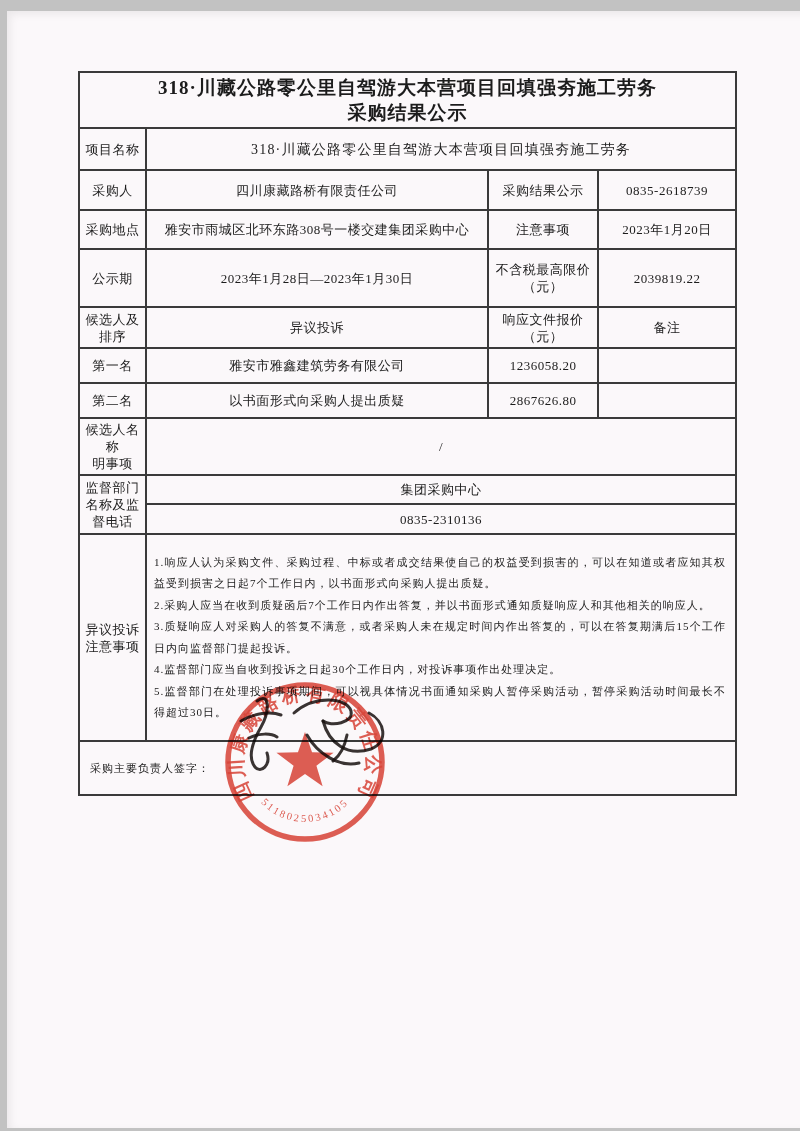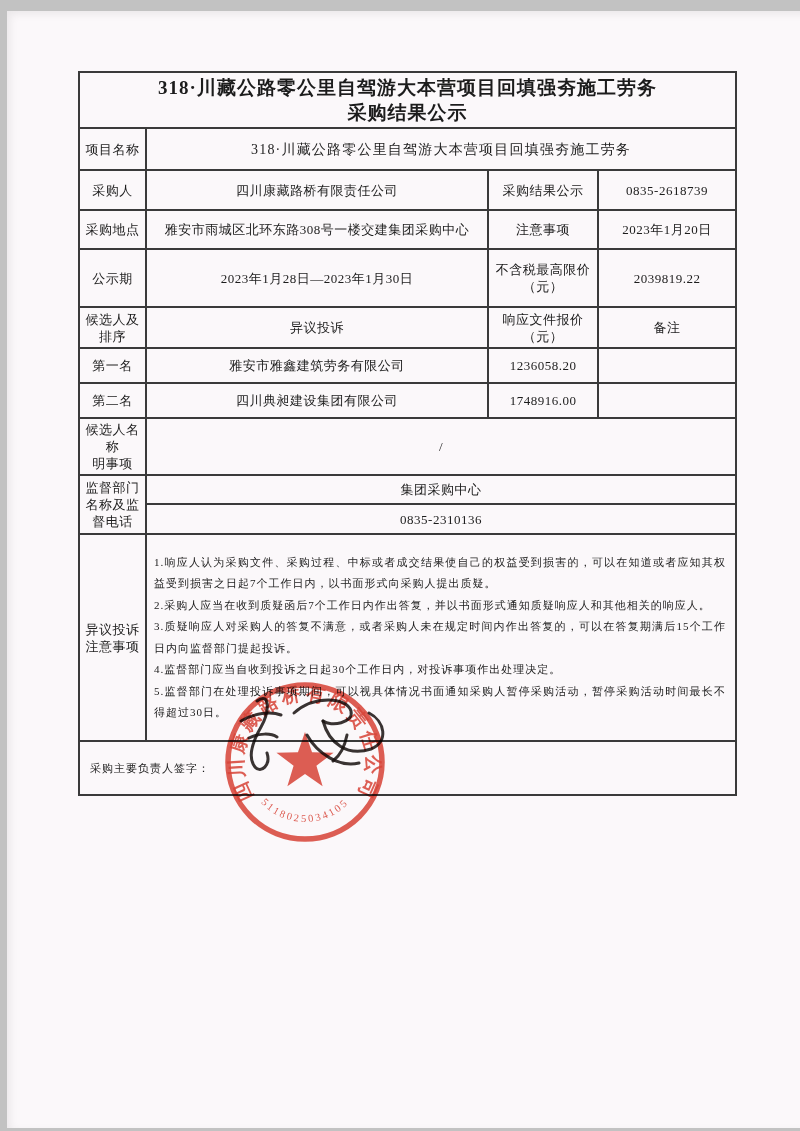--- a/index.html
+++ b/index.html
@@ -102,22 +102,22 @@
 
     <tr>
       <td class="h29">第一名</td>
       <td>雅安市雅鑫建筑劳务有限公司</td>
       <td>1236058.20</td>
       <td></td>
     </tr>
 
     <tr>
       <td class="h29">第二名</td>
-      <td>四川典昶建设集团有限公司</td>
-      <td>1748916.00</td>
+      <td>以书面形式向采购人提出质疑</td>
+      <td>2867626.80</td>
       <td></td>
     </tr>
 
     <tr>
       <td class="h38 pre">候选人名称
 明事项</td>
       <td colspan="3">/</td>
     </tr>
 
     <tr>

